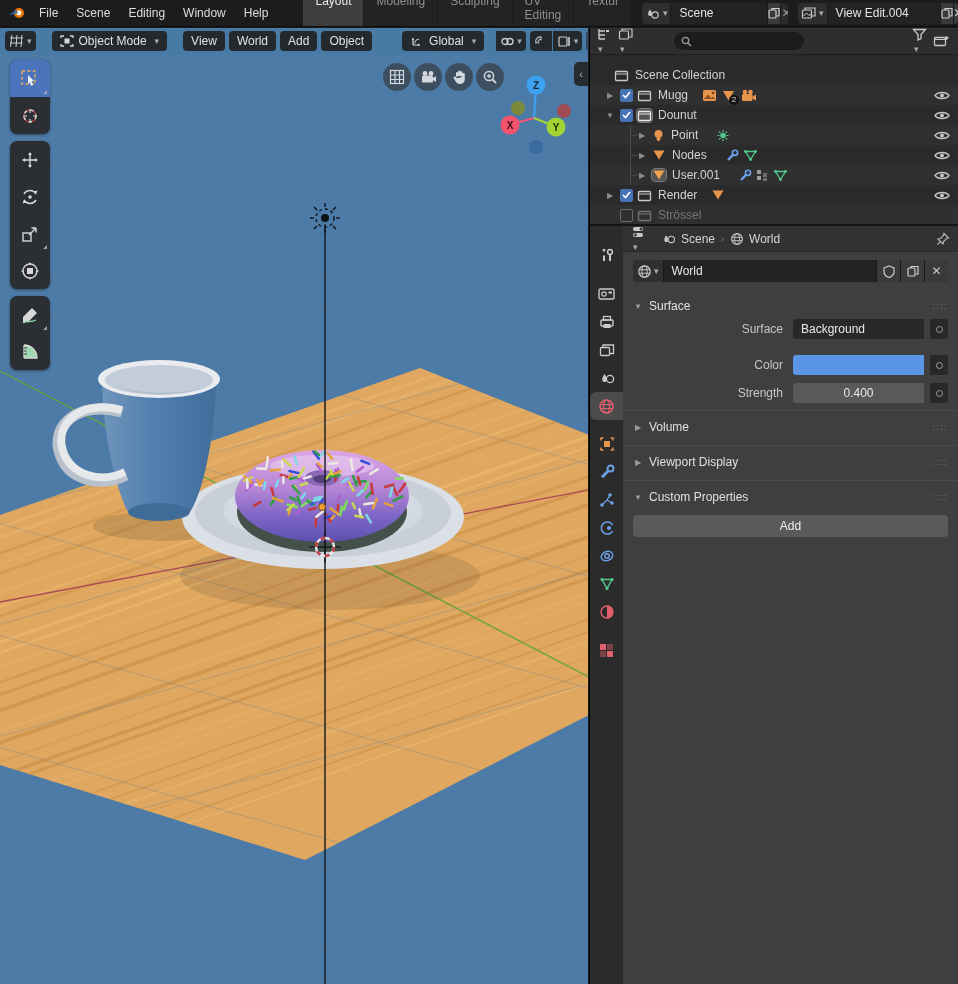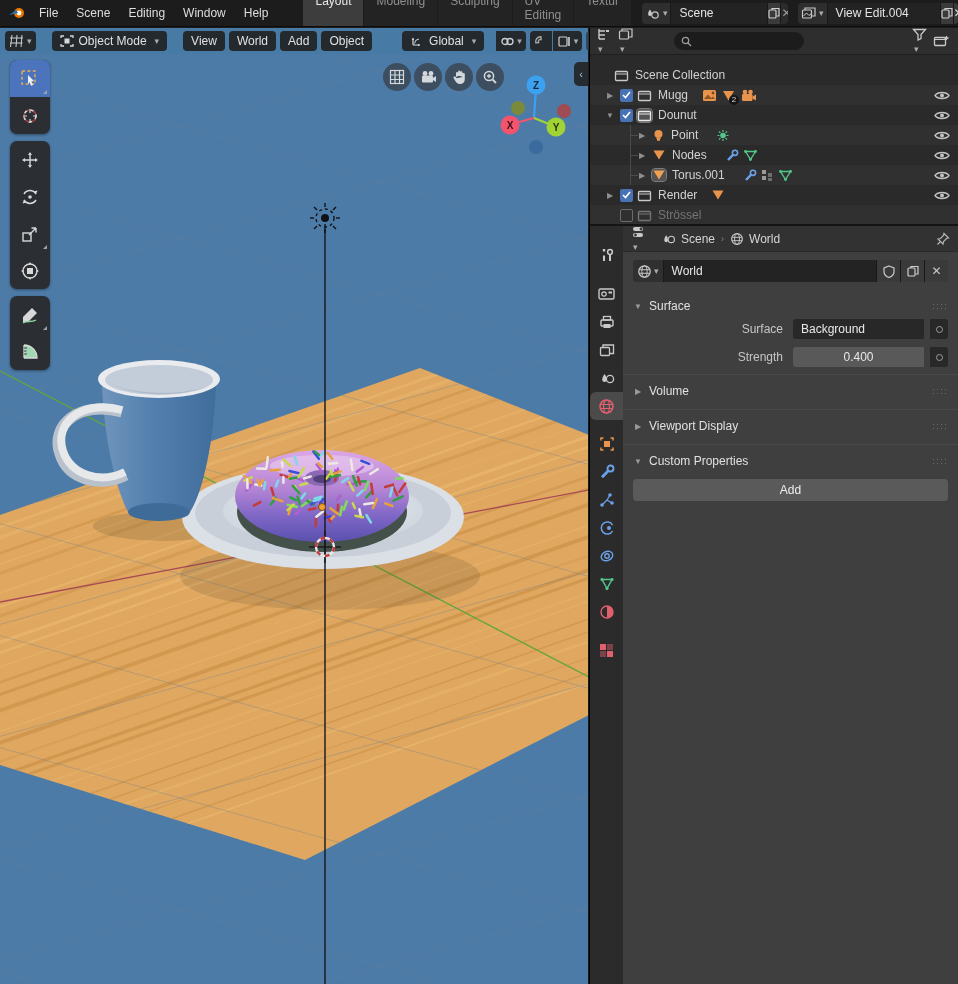--- a/index.html
+++ b/index.html
@@ -834,21 +834,21 @@
 
         <div class="ol-row alt indent2">
           <span class="treeline"></span>
             <span class="treetick"></span>
           <span class="exp">▶</span>
           <span class="i hl">
               <svg width="14" height="12" viewBox="0 0 14 12">
                 <path d="M1.5 1.5 H12.5 L7 10.5 Z" fill="#f0a050"></path>
               </svg>
             </span>
-          <span class="lbl">Torus.001</span>
+          <span class="lbl">User.001</span>
           <span class="i" style="margin-left:14px">
               <svg width="14" height="13" viewBox="0 0 14 13">
                 <circle cx="10" cy="3.8" r="2.6" fill="none" stroke="#6ba1e8" stroke-width="1.6"></circle>
                 <path d="M8.2 5.6 L3 11" stroke="#6ba1e8" stroke-width="2.4"></path>
               </svg>
             </span>
           <span class="i">
               <svg width="13" height="13" viewBox="0 0 13 13" fill="#9a9a9a">
                 <rect x="1" y="1" width="4" height="4"></rect>
                 <rect x="1" y="7" width="4" height="4"></rect>
@@ -1086,20 +1086,29 @@
 
           <div class="prow">
             <span class="plabel">Surface</span>
             <span class="pwidget">
               <span class="wmain wdrop">Background</span>
               <span class="wdec">
                   <span class="ring"></span>
                 </span>
             </span>
           </div>
+          <div class="prow" style="margin-top:14px">
+            <span class="plabel">Color</span>
+            <span class="pwidget">
+              <span class="wmain wcolor"></span>
+              <span class="wdec">
+                  <span class="ring"></span>
+                </span>
+            </span>
+          </div>
           <div class="prow">
             <span class="plabel">Strength</span>
             <span class="pwidget">
               <span class="wmain wslider">0.400</span>
               <span class="wdec">
                   <span class="ring"></span>
                 </span>
             </span>
           </div>
 

